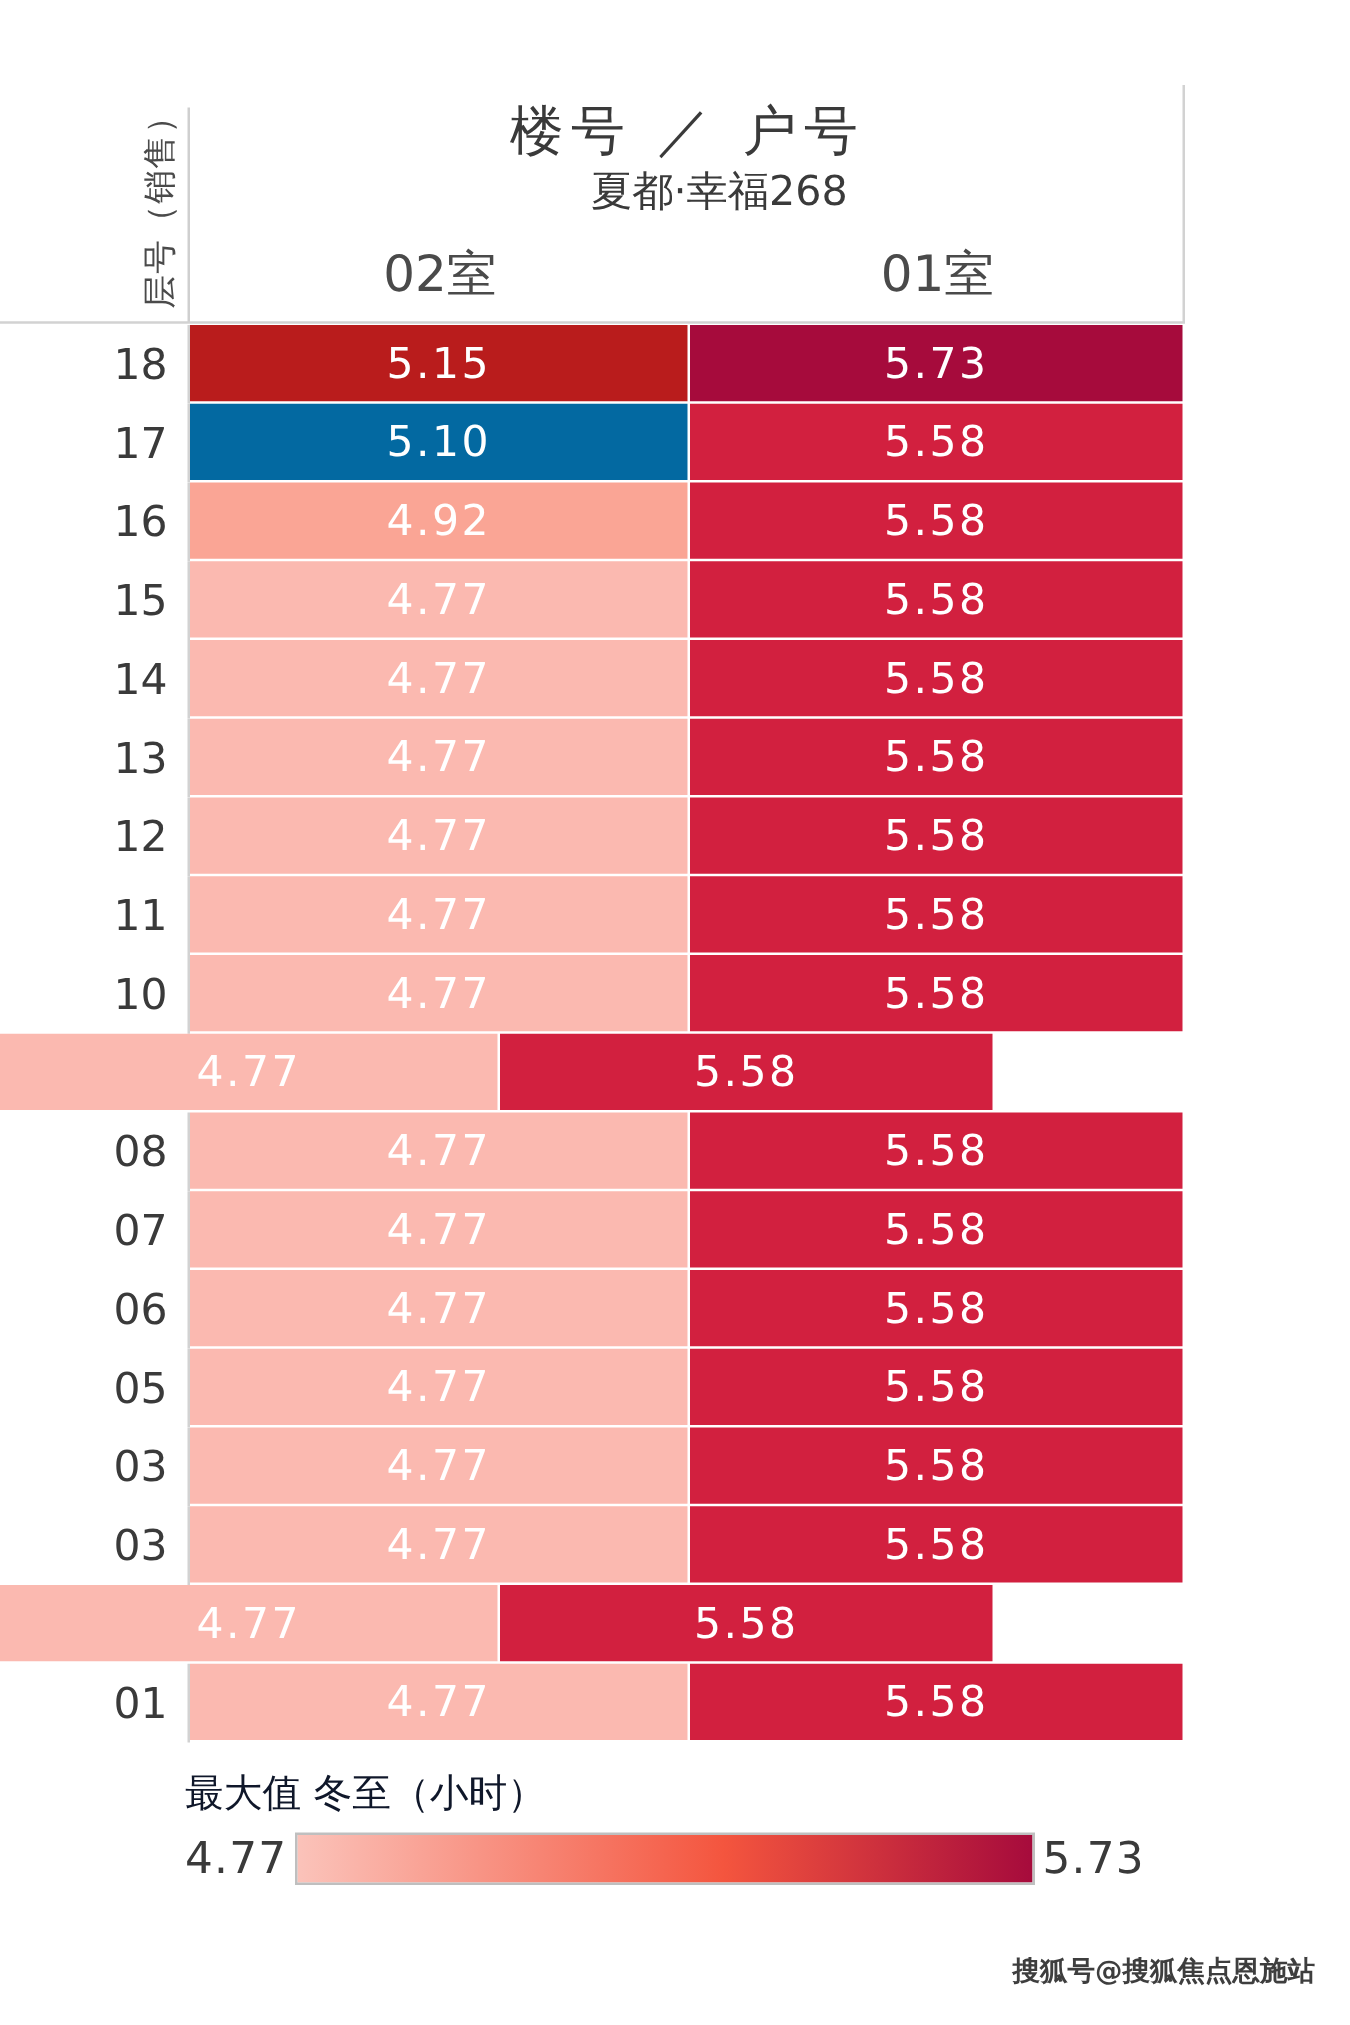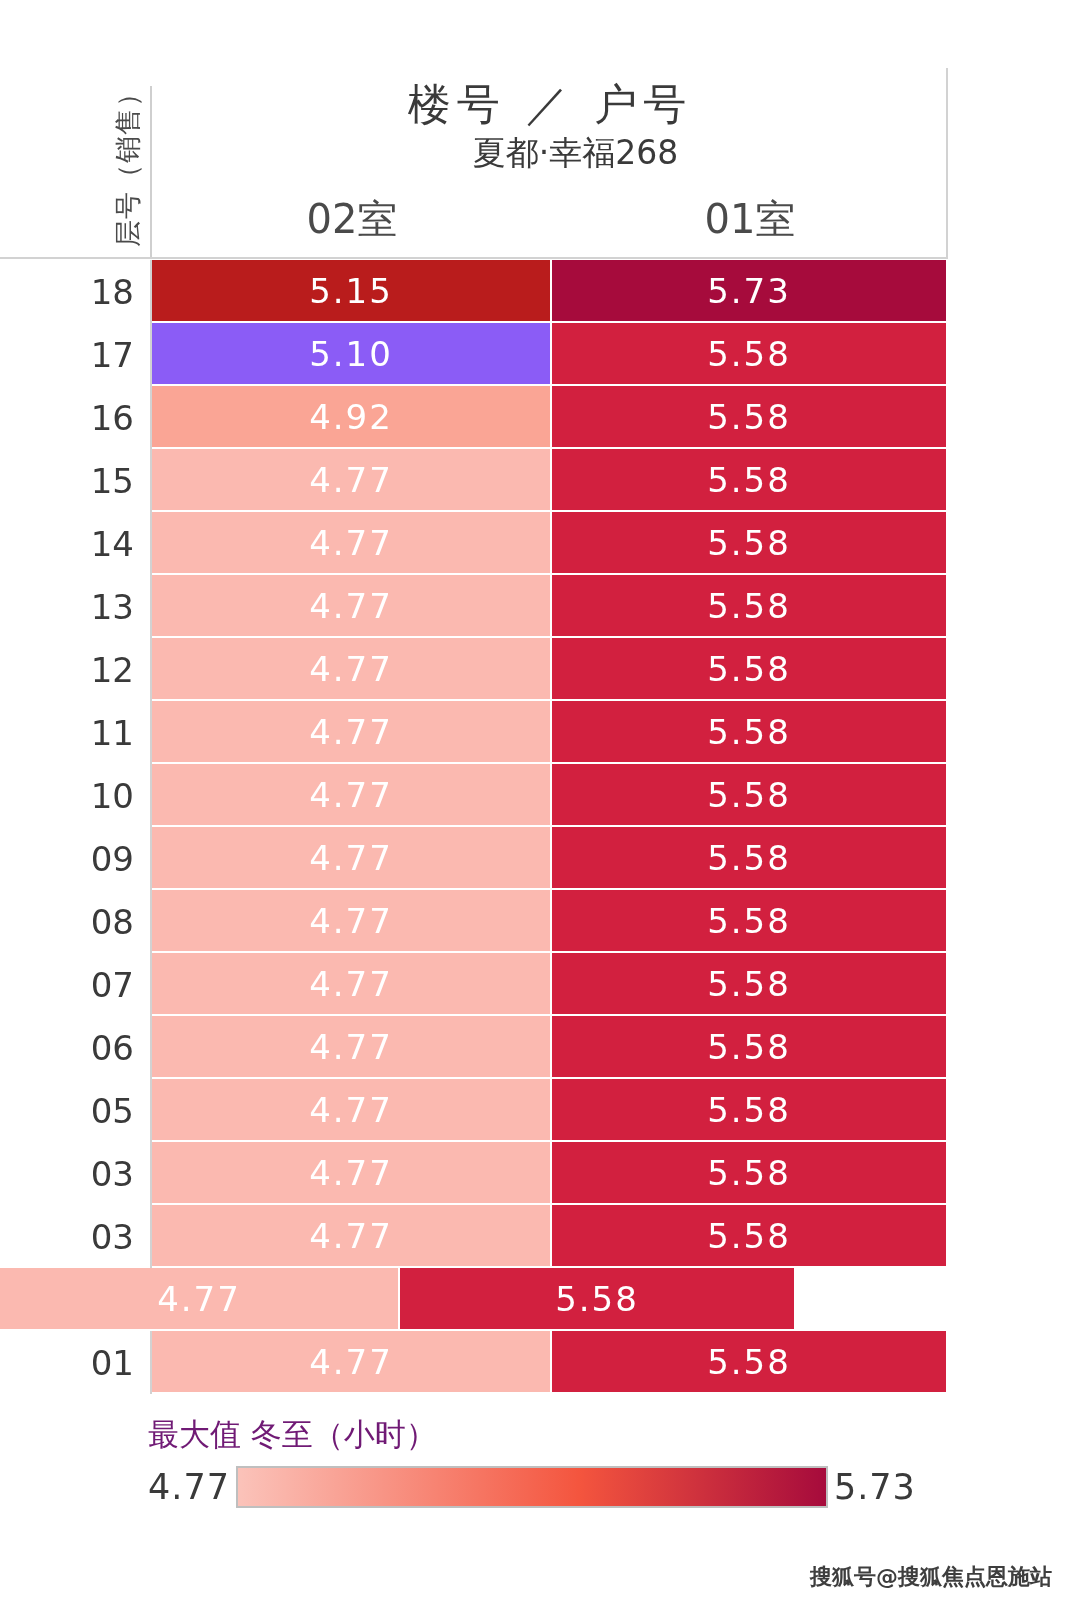--- a/index.html
+++ b/index.html
@@ -159,21 +159,21 @@
     position: absolute;
     left: 0;
     top: 1414px;
     width: 1080px;
   }
   .legend-title {
     position: absolute;
     left: 148px;
     top: 0;
     font-size: 31px;
-    color: #701a75;
+    color: #0f172a;
     font-family: "DejaVu Sans", sans-serif;
     white-space: nowrap;
   }
   .legend-bar-row {
     position: absolute;
     left: 148px;
     top: 52px;
     display: flex;
     align-items: center;
   }
@@ -226,21 +226,21 @@
 </div>
 
 <div class="grid" id="grid">
     <div class="grid-row">
       <div class="row-label">18</div>
       <div class="cell c0" style="background: #b91c1c;">5.15</div>
       <div class="cell c1" style="background: rgb(166, 11, 60);">5.73</div>
     </div>
     <div class="grid-row">
       <div class="row-label">17</div>
-      <div class="cell c0" style="background: #8b5cf6;">5.10</div>
+      <div class="cell c0" style="background: #0369a1;">5.10</div>
       <div class="cell c1" style="background: rgb(210, 32, 63);">5.58</div>
     </div>
     <div class="grid-row">
       <div class="row-label">16</div>
       <div class="cell c0" style="background: rgb(250, 165, 149);">4.92</div>
       <div class="cell c1" style="background: rgb(210, 32, 63);">5.58</div>
     </div>
     <div class="grid-row">
       <div class="row-label">15</div>
       <div class="cell c0" style="background: rgb(251, 185, 176);">4.77</div>
@@ -265,21 +265,20 @@
       <div class="row-label">11</div>
       <div class="cell c0" style="background: rgb(251, 185, 176);">4.77</div>
       <div class="cell c1" style="background: rgb(210, 32, 63);">5.58</div>
     </div>
     <div class="grid-row">
       <div class="row-label">10</div>
       <div class="cell c0" style="background: rgb(251, 185, 176);">4.77</div>
       <div class="cell c1" style="background: rgb(210, 32, 63);">5.58</div>
     </div>
     <div class="grid-row">
-      <div class="row-label">09</div>
       <div class="cell c0" style="background: rgb(251, 185, 176);">4.77</div>
       <div class="cell c1" style="background: rgb(210, 32, 63);">5.58</div>
     </div>
     <div class="grid-row">
       <div class="row-label">08</div>
       <div class="cell c0" style="background: rgb(251, 185, 176);">4.77</div>
       <div class="cell c1" style="background: rgb(210, 32, 63);">5.58</div>
     </div>
     <div class="grid-row">
       <div class="row-label">07</div>

